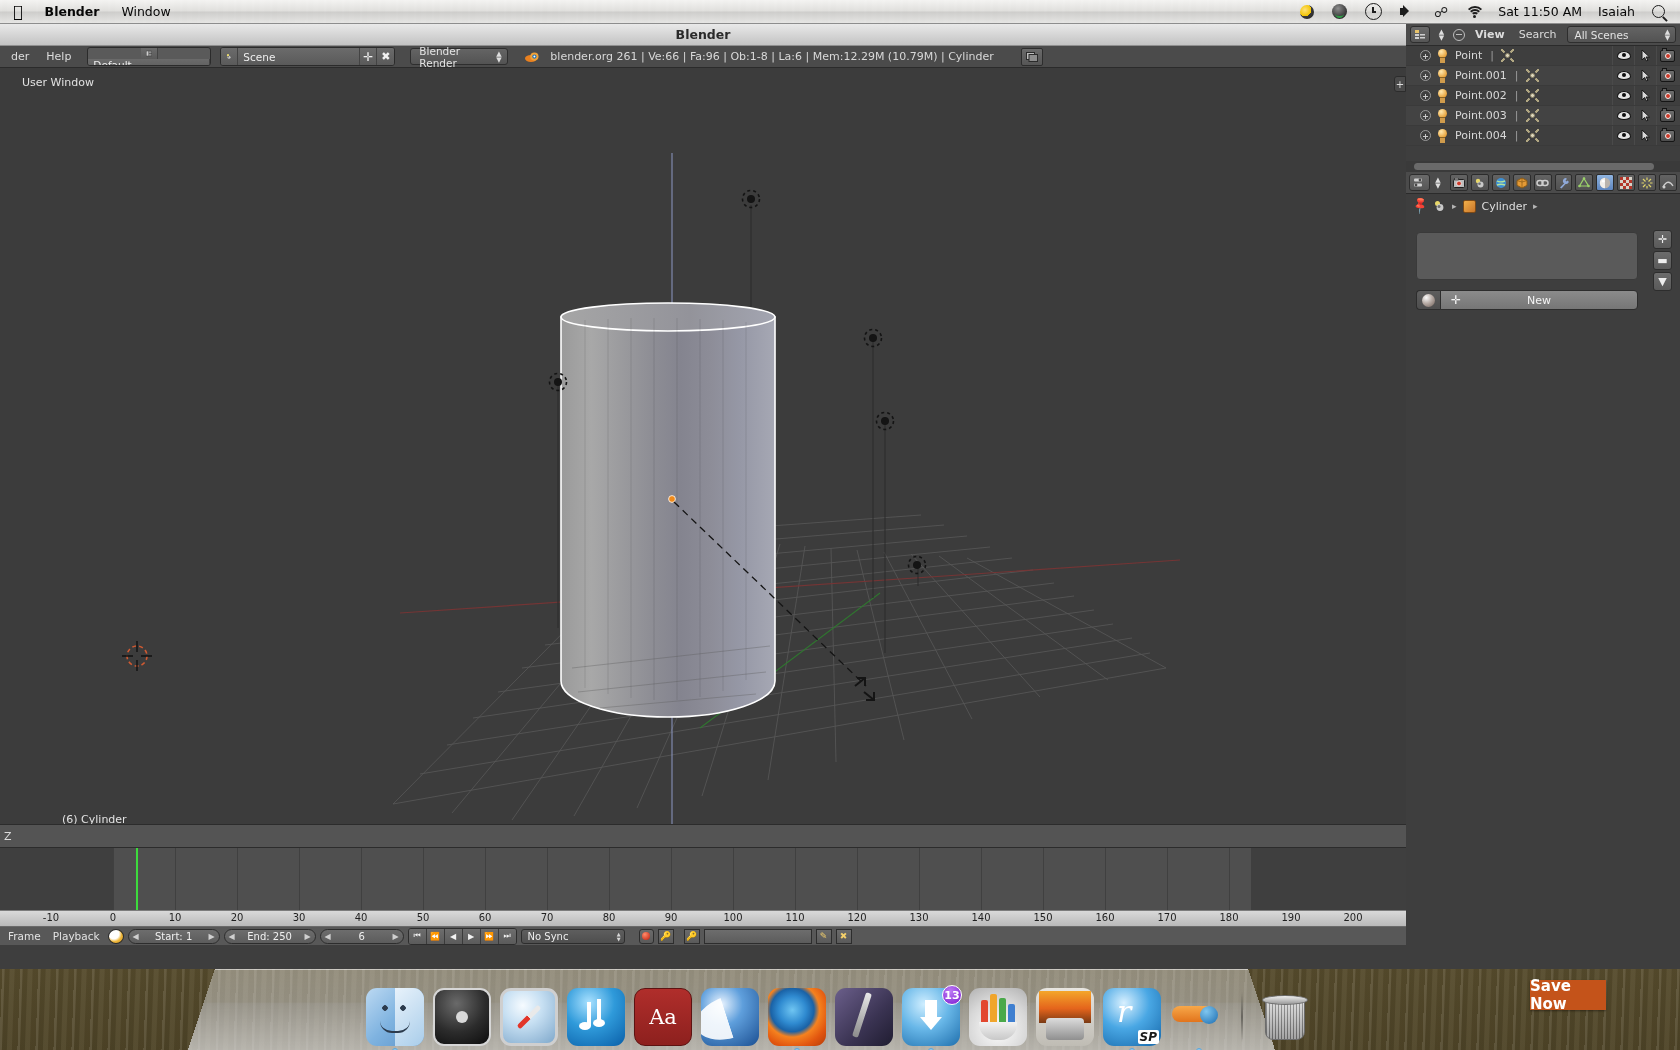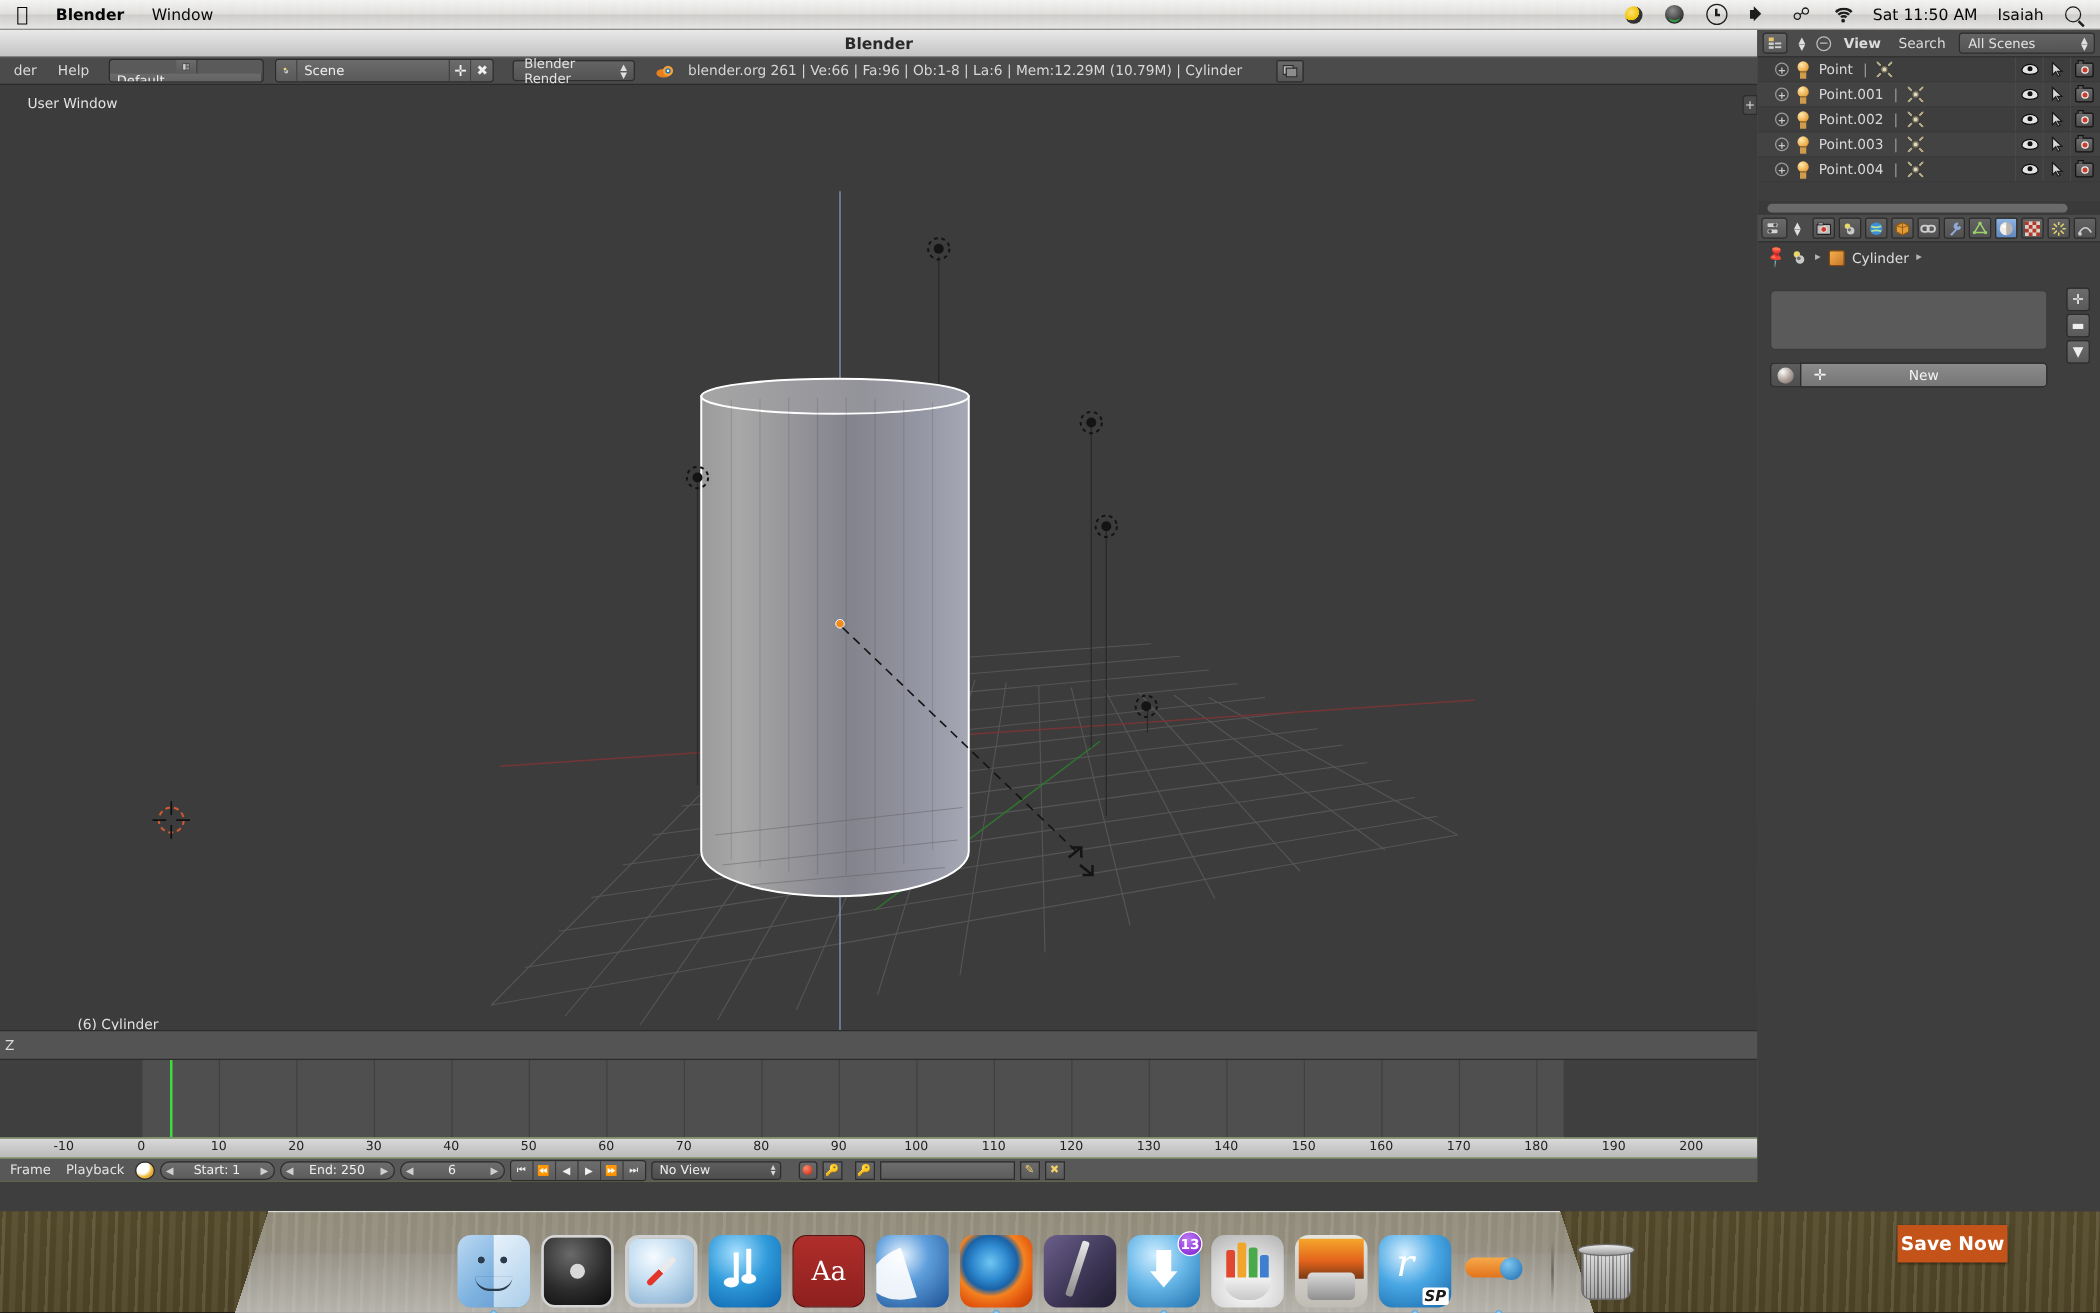--- a/index.html
+++ b/index.html
@@ -250,21 +250,21 @@
   .dico .glyph{position:absolute;inset:0;border-radius:11px;}
   .dotrun{position:absolute;bottom:-8px;left:50%;transform:translateX(-50%);width:6px;height:6px;border-radius:50%;
     background:radial-gradient(circle,#cfefff 0%,#5ea8dd 60%,rgba(90,168,221,0) 100%);}
   .badge{
     position:absolute;right:-2px;top:-3px;min-width:20px;height:20px;border-radius:10px;
     background:radial-gradient(circle at 40% 30%,#bd7cf5,#7a18cf);border:1.5px solid #fff;
     color:#fff;font-size:11px;font-weight:bold;display:flex;align-items:center;justify-content:center;box-sizing:border-box;
   }
   .docksep{width:2px;height:50px;background:linear-gradient(180deg,rgba(0,0,0,0) ,rgba(0,0,0,.35),rgba(0,0,0,0));margin:0 4px 4px 4px;}
   .savenow{
-    position:absolute;right:74px;bottom:40px;width:88px;height:30px;background:#c4531a;
+    position:absolute;right:74px;bottom:40px;width:76px;height:30px;background:#c4531a;
     color:#fff;font-weight:bold;font-size:15px;display:flex;align-items:center;justify-content:center;
     box-shadow:0 1px 2px rgba(0,0,0,.4);
   }
   
   .finder{background:linear-gradient(135deg,#bcd9f2 0%,#7fb3e0 50%,#5a92c8 100%);border-radius:11px;position:relative;overflow:hidden;}
   .finder:before{content:"";position:absolute;left:50%;top:0;width:50%;height:100%;background:linear-gradient(135deg,#e8f2fb,#a9cdea);}
   .finder:after{content:"";position:absolute;left:10px;top:16px;width:38px;height:26px;
     background:
       radial-gradient(circle at 9px 4px,#2c3b4d 0 2.5px,transparent 3px),
       radial-gradient(circle at 27px 4px,#2c3b4d 0 2.5px,transparent 3px);
@@ -641,21 +641,21 @@
         </span>
       <span class="transport">
         <span>⏮</span>
         <span>⏪</span>
         <span>◀</span>
         <span>▶</span>
         <span>⏩</span>
         <span>⏭</span>
       </span>
       <span class="syncsel" style="width:104px;">
-          <span>No View</span>
+          <span>No Sync</span>
         </span>
       <span class="recbtn" style="margin-left:10px;">
           <i class="reddot"></i>
         </span>
       <span class="keybtn">🔑</span>
       <span class="keybtn" style="margin-left:6px;">🔑</span>
       <span class="ksfield"></span>
       <span class="keybtn">✎</span>
       <span class="keybtn">✖</span>
     </div>

